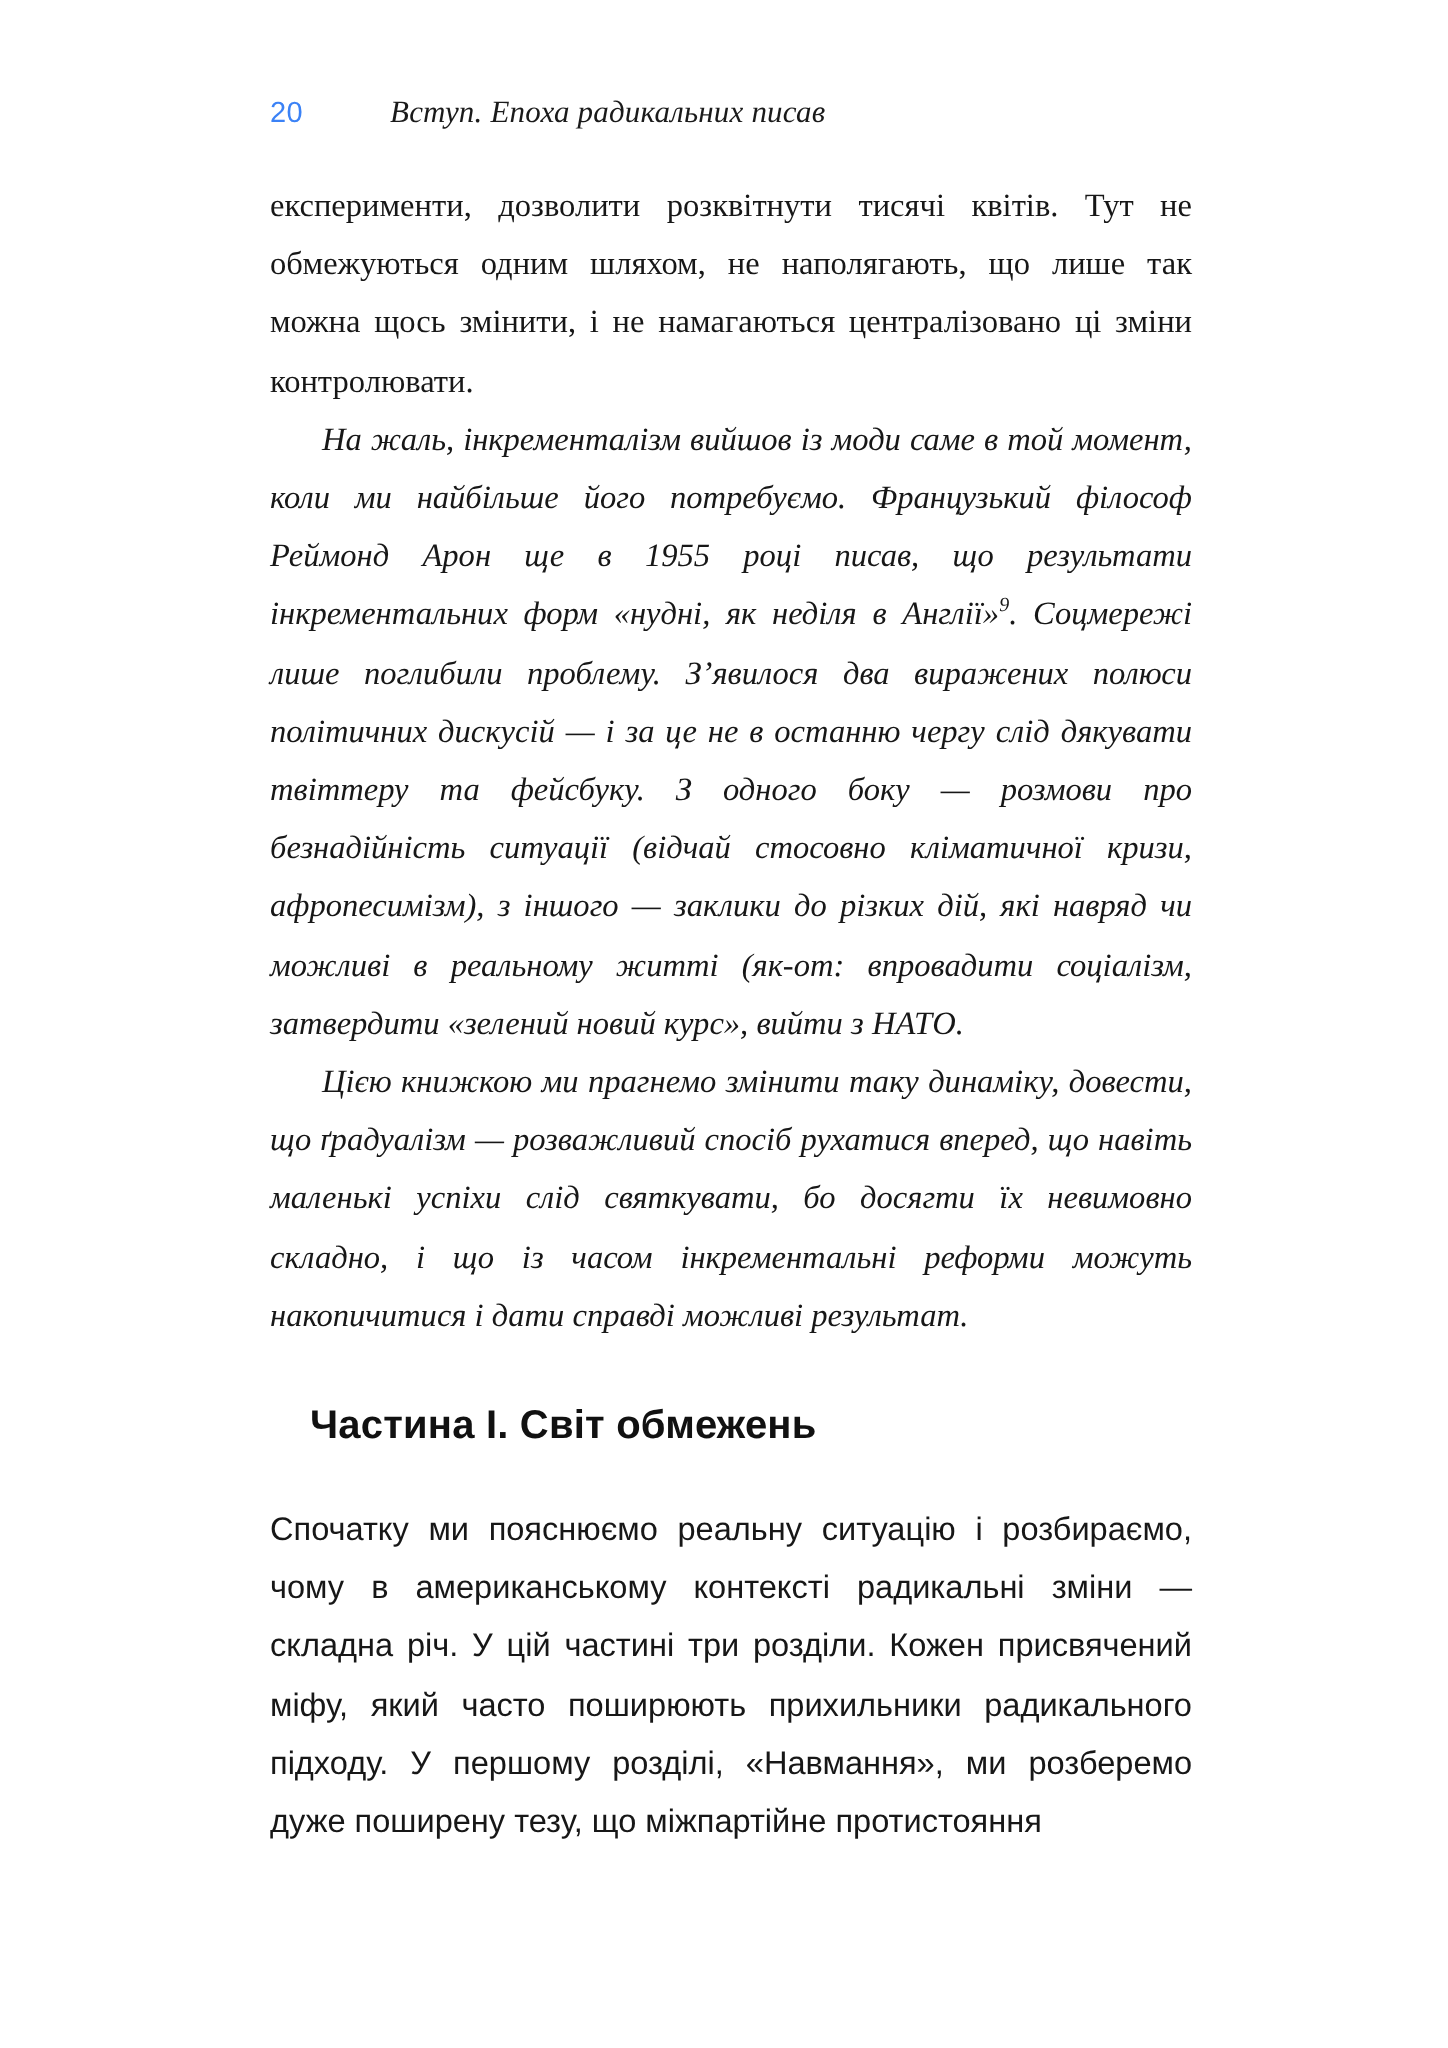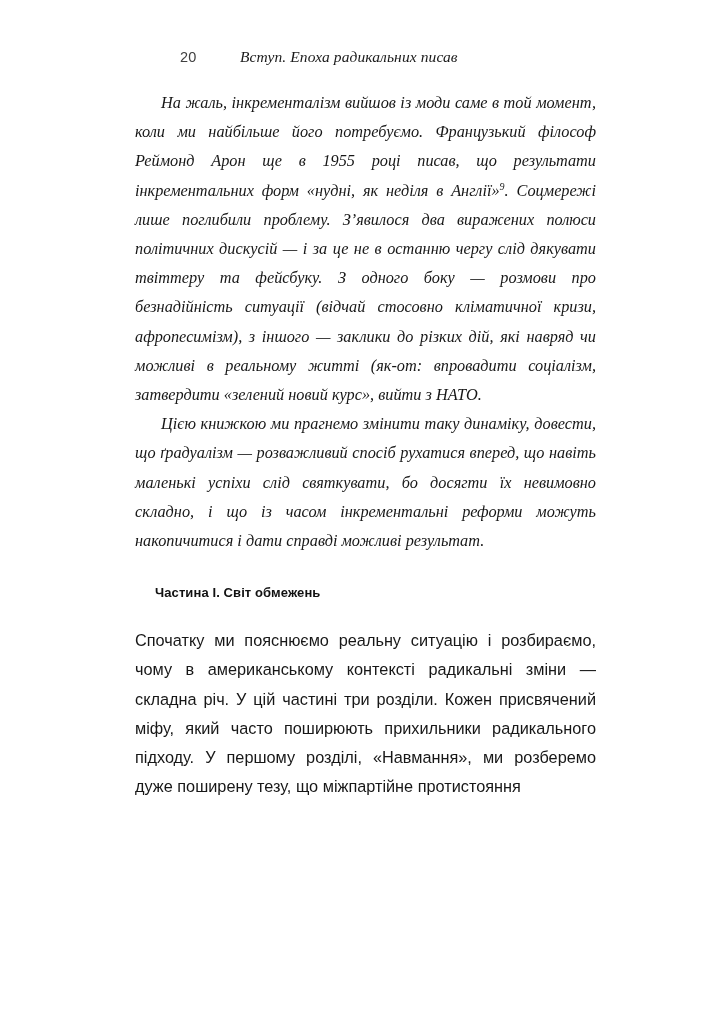--- a/index.html
+++ b/index.html
@@ -28,24 +28,23 @@
     left: 135px;
     top: 48px;
     width: 460px;
     display: flex;
     align-items: baseline;
     justify-content: flex-start;
   }
   .folio {
     font-family: "Liberation Sans", "DejaVu Sans", sans-serif;
     font-size: 14.5px;
-    color: #404040;
+    color: #3b82f6;
     letter-spacing: 0.2px;
     width: 60px;
-    margin-left: 45px;
   }
   .running-head {
     font-family: "Liberation Serif", "DejaVu Serif", serif;
     font-style: italic;
     font-size: 15.5px;
     color: #1a1a1a;
     letter-spacing: 0.1px;
     white-space: nowrap;
   }
   .body-col {
@@ -63,21 +62,21 @@
     color: #171717;
     hyphens: manual;
   }
   p.indent {
     text-indent: 26px;
     font-style: italic;
   }
   .sub-head {
     margin: 0;
     font-family: "Liberation Sans", "DejaVu Sans", sans-serif;
-    font-size: 13px;
+    font-size: 20px;
     font-weight: bold;
     color: #111111;
     letter-spacing: 0.1px;
     padding-left: 20px;
   }
   .spacer-before-head { height: 30px; }
   .spacer-after-head { height: 26px; }
   sup {
     font-size: 10px;
     vertical-align: super;
@@ -94,20 +93,21 @@
 
 <div class="page">
 
   <div class="header">
     <span class="folio">20</span>
     <span class="running-head">Вступ. Епоха радикальних писав</span>
   </div>
 
   <div class="body-col">
 
+    <p class="para">експерименти, дозволити розквітнути тисячі квітів. Тут не обмежуються одним шляхом, не наполягають, що лише так можна щось змінити, і не намагаються централізовано ці зміни контролювати.</p>
 
     <p class="para indent"><span>На жаль, інкременталізм вийшов із моди саме в той момент, коли ми найбільше його потребуємо. Французький філософ Реймонд Арон ще в 1955 році писав, що результати інкрементальних форм «нудні, як неділя в Англії»</span><sup>9</sup><span>. Соцмережі лише поглибили проблему. З’явилося два виражених полюси політичних дискусій — і за це не в останню чергу слід дякувати твіттеру та фейсбуку. З одного боку — розмови про безнадійність ситуації (відчай стосовно кліматичної кризи, афропесимізм), з іншого — заклики до різких дій, які навряд чи можливі в реальному житті (як-от: впровадити соціалізм, затвердити «зелений новий курс», вийти з НАТО.</span></p>
 
     <p class="para indent">Цією книжкою ми прагнемо змінити таку динаміку, довести, що ґрадуалізм — розважливий спосіб рухатися вперед, що навіть маленькі успіхи слід святкувати, бо досягти їх невимовно складно, і що із часом інкрементальні реформи можуть накопичитися і дати справді можливі результат.</p>
 
 
     <div class="spacer-before-head"></div>
 
     <h2 class="sub-head">Частина I. Світ обмежень</h2>
 

